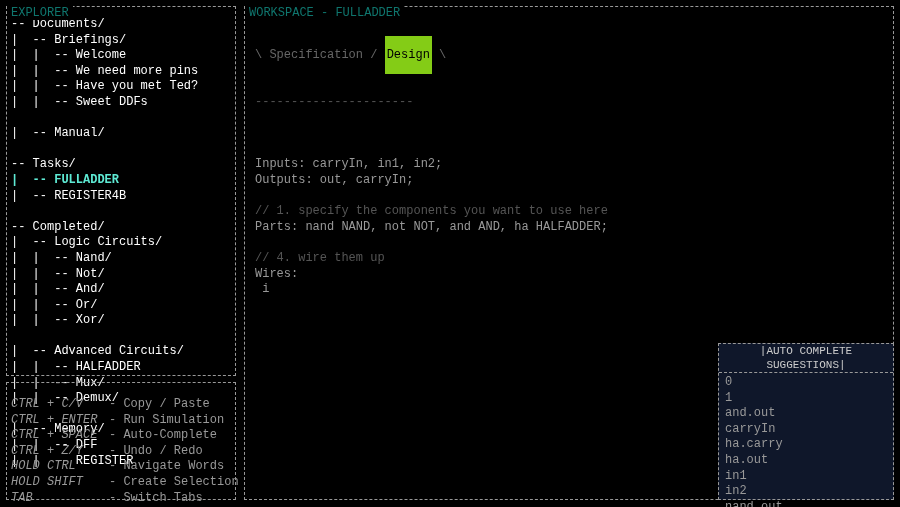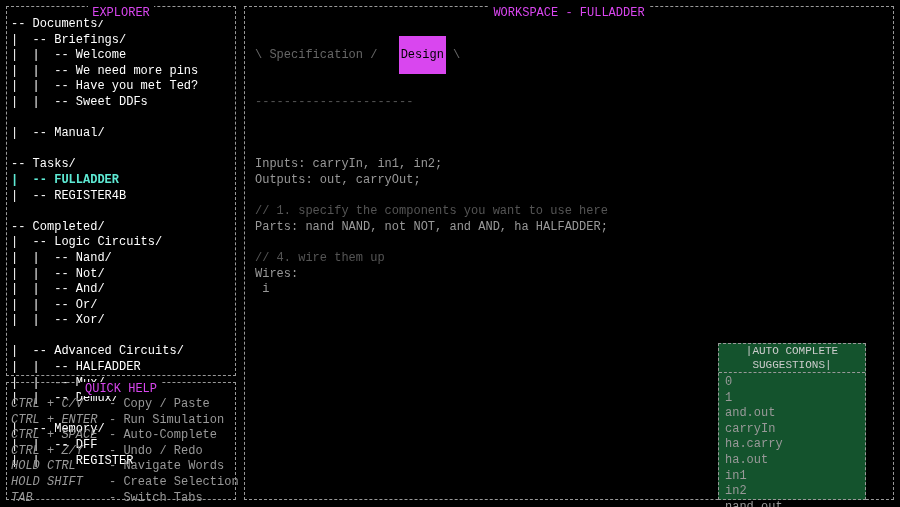--- a/index.html
+++ b/index.html
@@ -18,76 +18,74 @@
     position: absolute;
   }
   .panel-border {
     border: 1px dashed #999;
   }
   .title {
     position: absolute;
     top: -1px;
     left: 0;
     right: 0;
-    text-align: center;
-    color: #d946ef;
+    text-align: left;
+    color: #0f766e;
   }
   .title span {
     background: #000;
     padding: 0 4px;
   }
   .content {
     padding: 2px 4px;
     white-space: pre;
     color: #999;
   }
   .tree-line { color: #ffffff; }
   .tree-line.bright { color: #5eead4; font-weight: bold; }
   .dim { color: #555; }
   .bright { color: #ccc; }
   .tabs { color: #666; }
   .tab-active {
-    background: #d946ef;
+    background: #84cc16;
     color: #000;
     padding: 12px 2px;
-    margin-left: 14px;
   }
   .help-row { display: block; }
   .help-key { display: inline-block; width: 98px; font-style: italic; }
   .autocomplete-title {
     text-align: center;
     border-bottom: 1px dashed #999;
     color: #ccc;
     padding: 0;
   }
   .ac-item { display: block; padding: 0 6px; }
 </style>
 </head>
 <body>
 
 <div class="panel panel-border" style="left:6px; top:6px; width:230px; height:370px;">
   <div class="title"><span>EXPLORER</span></div>
   <div class="content" style="padding-top:10px;" id="explorer-tree"><div class="tree-line">-- Documents/</div><div class="tree-line">|  -- Briefings/</div><div class="tree-line">|  |  -- Welcome</div><div class="tree-line">|  |  -- We need more pins</div><div class="tree-line">|  |  -- Have you met Ted?</div><div class="tree-line">|  |  -- Sweet DDFs</div><div class="tree-line">&nbsp;</div><div class="tree-line">|  -- Manual/</div><div class="tree-line">&nbsp;</div><div class="tree-line">-- Tasks/</div><div class="tree-line bright">|  -- FULLADDER</div><div class="tree-line">|  -- REGISTER4B</div><div class="tree-line">&nbsp;</div><div class="tree-line">-- Completed/</div><div class="tree-line">|  -- Logic Circuits/</div><div class="tree-line">|  |  -- Nand/</div><div class="tree-line">|  |  -- Not/</div><div class="tree-line">|  |  -- And/</div><div class="tree-line">|  |  -- Or/</div><div class="tree-line">|  |  -- Xor/</div><div class="tree-line">&nbsp;</div><div class="tree-line">|  -- Advanced Circuits/</div><div class="tree-line">|  |  -- HALFADDER</div><div class="tree-line">|  |  -- Mux/</div><div class="tree-line">|  |  -- Demux/</div><div class="tree-line">&nbsp;</div><div class="tree-line">|  -- Memory/</div><div class="tree-line">|  |  -- DFF</div><div class="tree-line">|  |  -- REGISTER</div></div>
 </div>
 
 <div class="panel panel-border" style="left:6px; top:382px; width:230px; height:118px;">
-  <div class="title"><span>QUICK HELP</span></div>
   <div class="content" style="padding-top:14px;" id="quickhelp-body"><div class="help-row"><span class="help-key">CTRL + C/V</span><span>- Copy / Paste</span></div><div class="help-row"><span class="help-key">CTRL + ENTER</span><span>- Run Simulation</span></div><div class="help-row"><span class="help-key">CTRL + SPACE</span><span>- Auto-Complete</span></div><div class="help-row"><span class="help-key">CTRL + Z/Y</span><span>- Undo / Redo</span></div><div class="help-row"><span class="help-key">HOLD CTRL</span><span>- Navigate Words</span></div><div class="help-row"><span class="help-key">HOLD SHIFT</span><span>- Create Selection</span></div><div class="help-row"><span class="help-key">TAB</span><span>- Switch Tabs</span></div></div>
 </div>
 
 <div class="panel panel-border" style="left:244px; top:6px; width:650px; height:494px;">
   <div class="title"><span>WORKSPACE - FULLADDER</span></div>
   <div class="content" style="padding-top:10px; padding-left:10px;">
     <div class="tabs"><span>\ </span><span>Specification</span><span> / </span><span class="tab-active">Design</span><span> \</span></div>
     <div class="dim">----------------------</div>
-    <div id="editor-lines"><div>&nbsp;</div><div>Inputs: carryIn, in1, in2;</div><div>Outputs: out, carryOut;</div><div>&nbsp;</div><div class="dim">// 1. specify the components you want to use here</div><div>Parts: nand NAND, not NOT, and AND, ha HALFADDER;</div><div>&nbsp;</div><div class="dim">// 4. wire them up</div><div>Wires:</div><div> i</div></div>
+    <div id="editor-lines"><div>&nbsp;</div><div>Inputs: carryIn, in1, in2;</div><div>Outputs: out, carryIn;</div><div>&nbsp;</div><div class="dim">// 1. specify the components you want to use here</div><div>Parts: nand NAND, not NOT, and AND, ha HALFADDER;</div><div>&nbsp;</div><div class="dim">// 4. wire them up</div><div>Wires:</div><div> i</div></div>
   </div>
 </div>
 
-<div class="panel panel-border" style="left:718px; top:343px; width:148px; height:157px; background:#14532d;">
+<div class="panel panel-border" style="left:718px; top:343px; width:176px; height:157px; background:#0f172a;">
   <div class="autocomplete-title" style="font-size:11px; line-height:14px;">|<span>AUTO COMPLETE SUGGESTIONS</span>|</div>
   <div id="autocomplete-list" style="padding-top:2px;">
       <div class="ac-item">0</div>
       <div class="ac-item">1</div>
       <div class="ac-item">and.out</div>
       <div class="ac-item">carryIn</div>
       <div class="ac-item">ha.carry</div>
       <div class="ac-item">ha.out</div>
       <div class="ac-item">in1</div>
       <div class="ac-item">in2</div>

